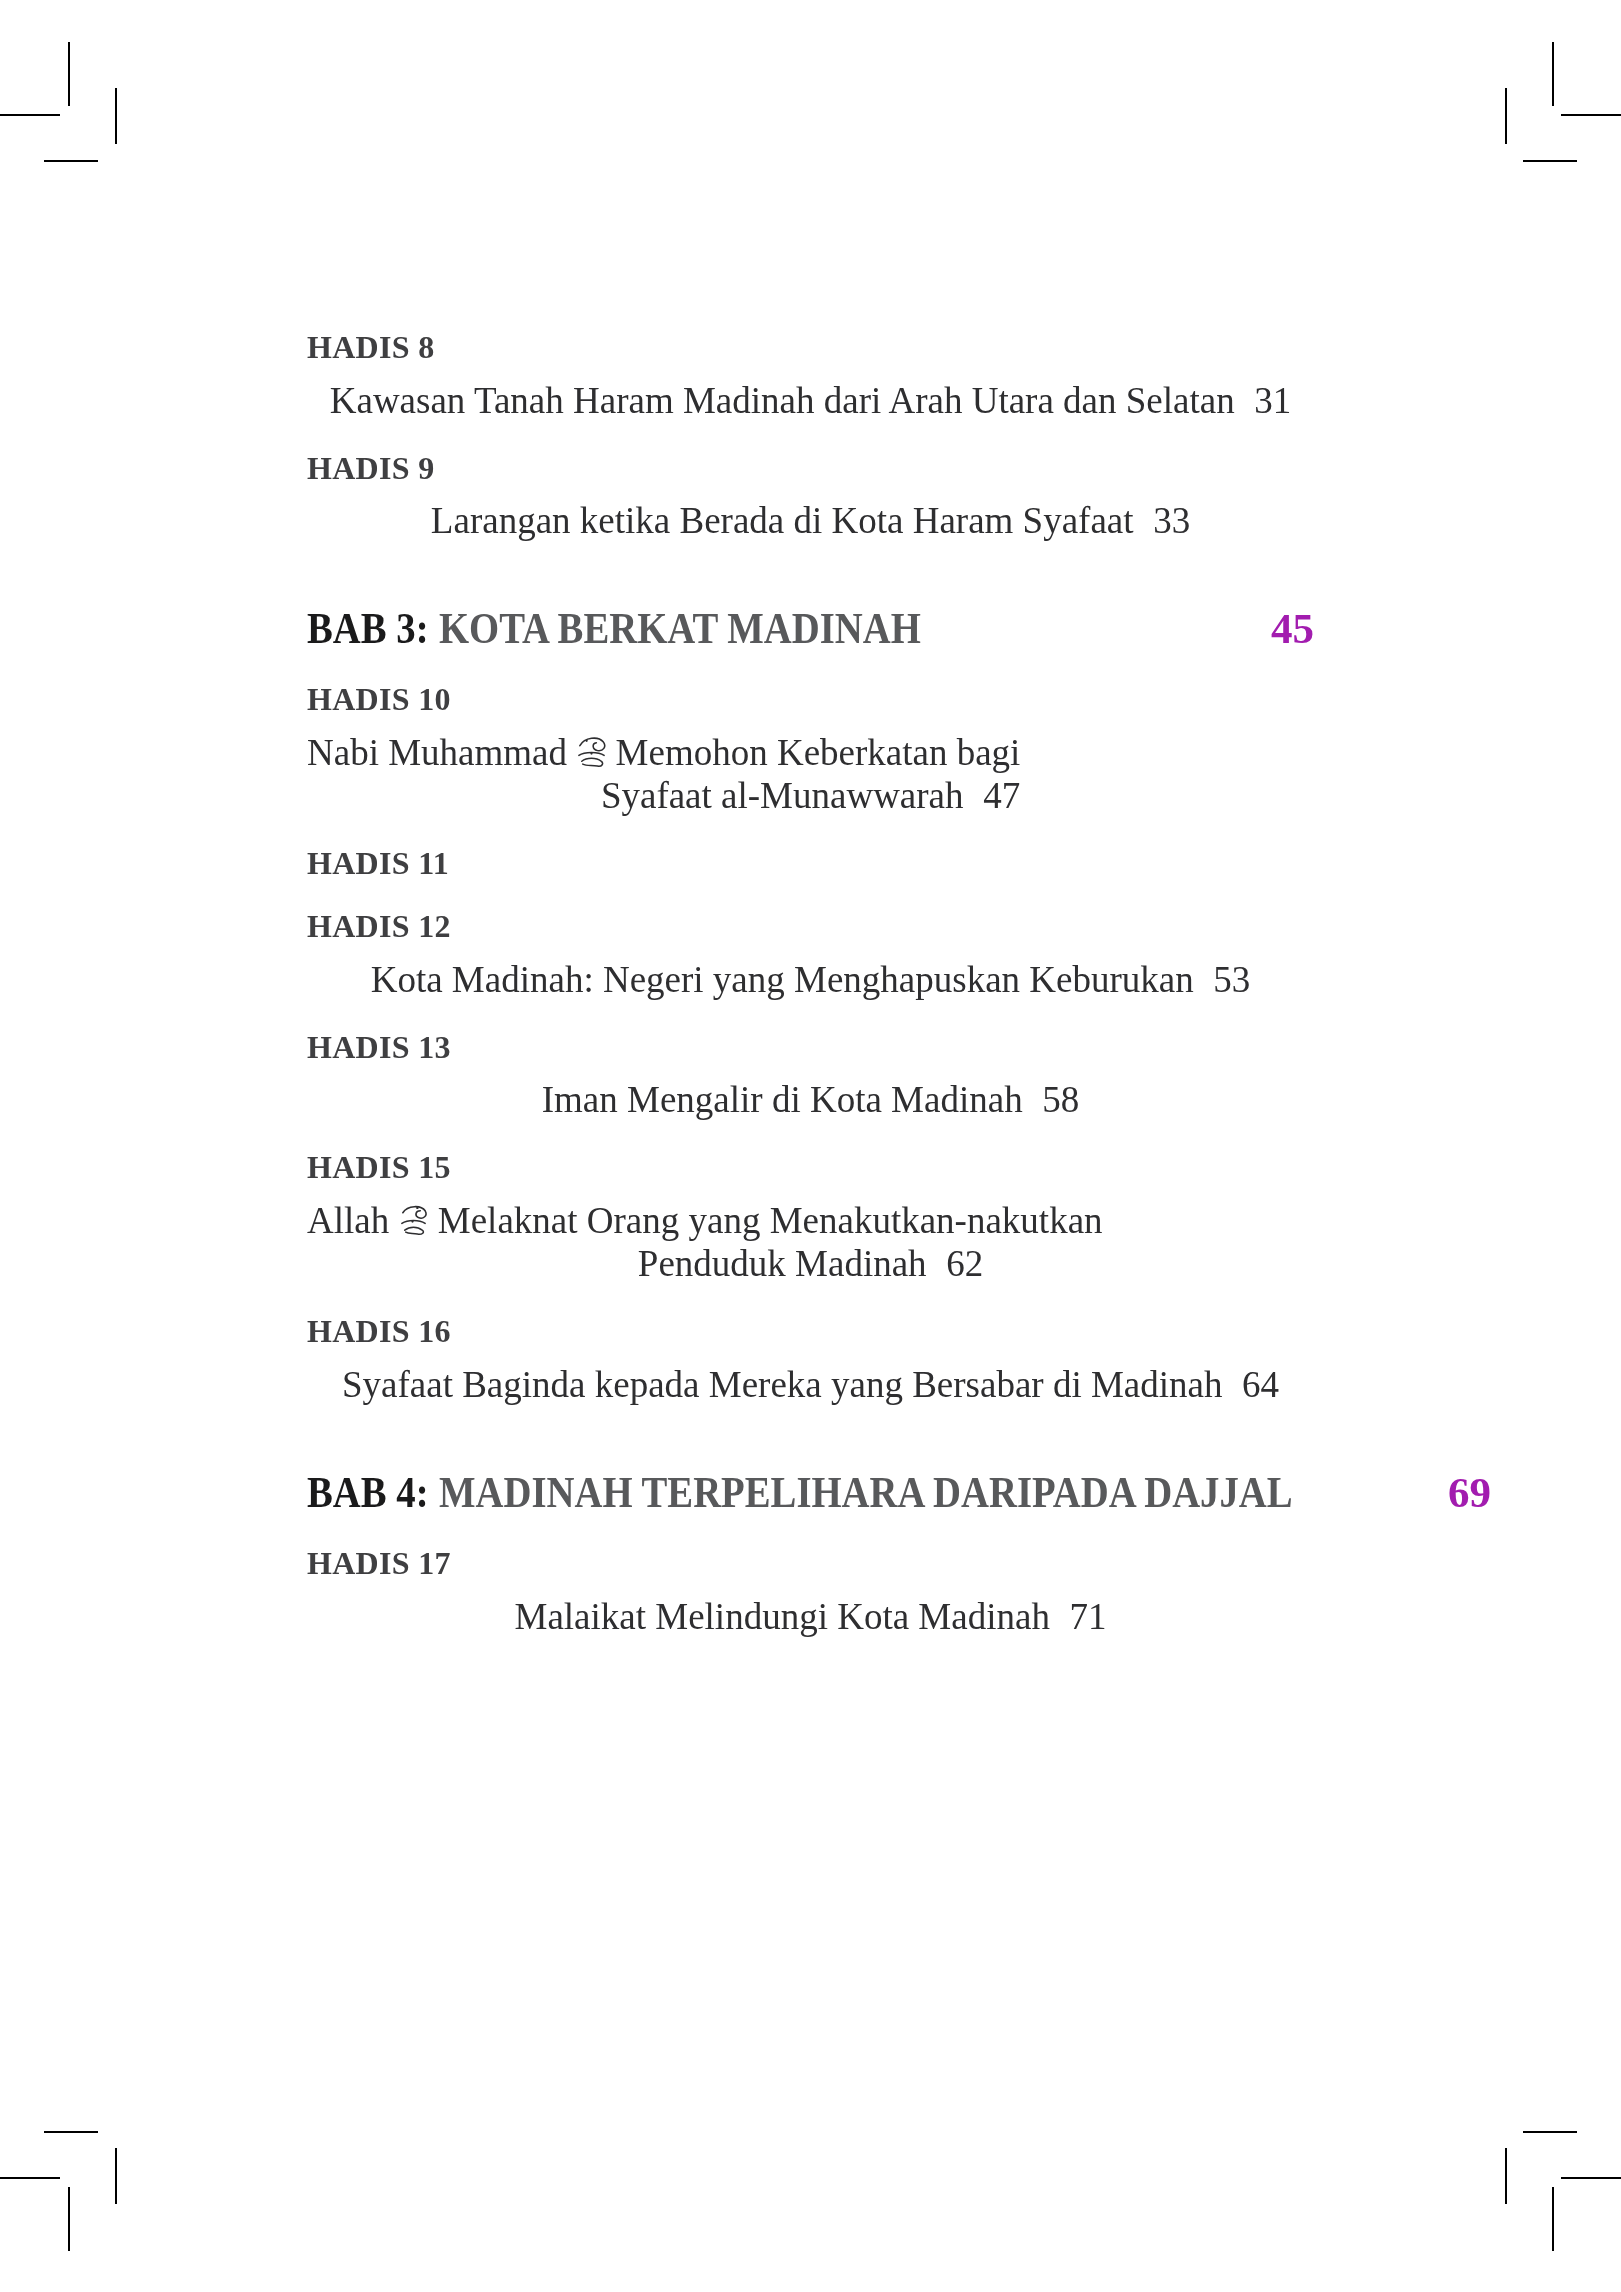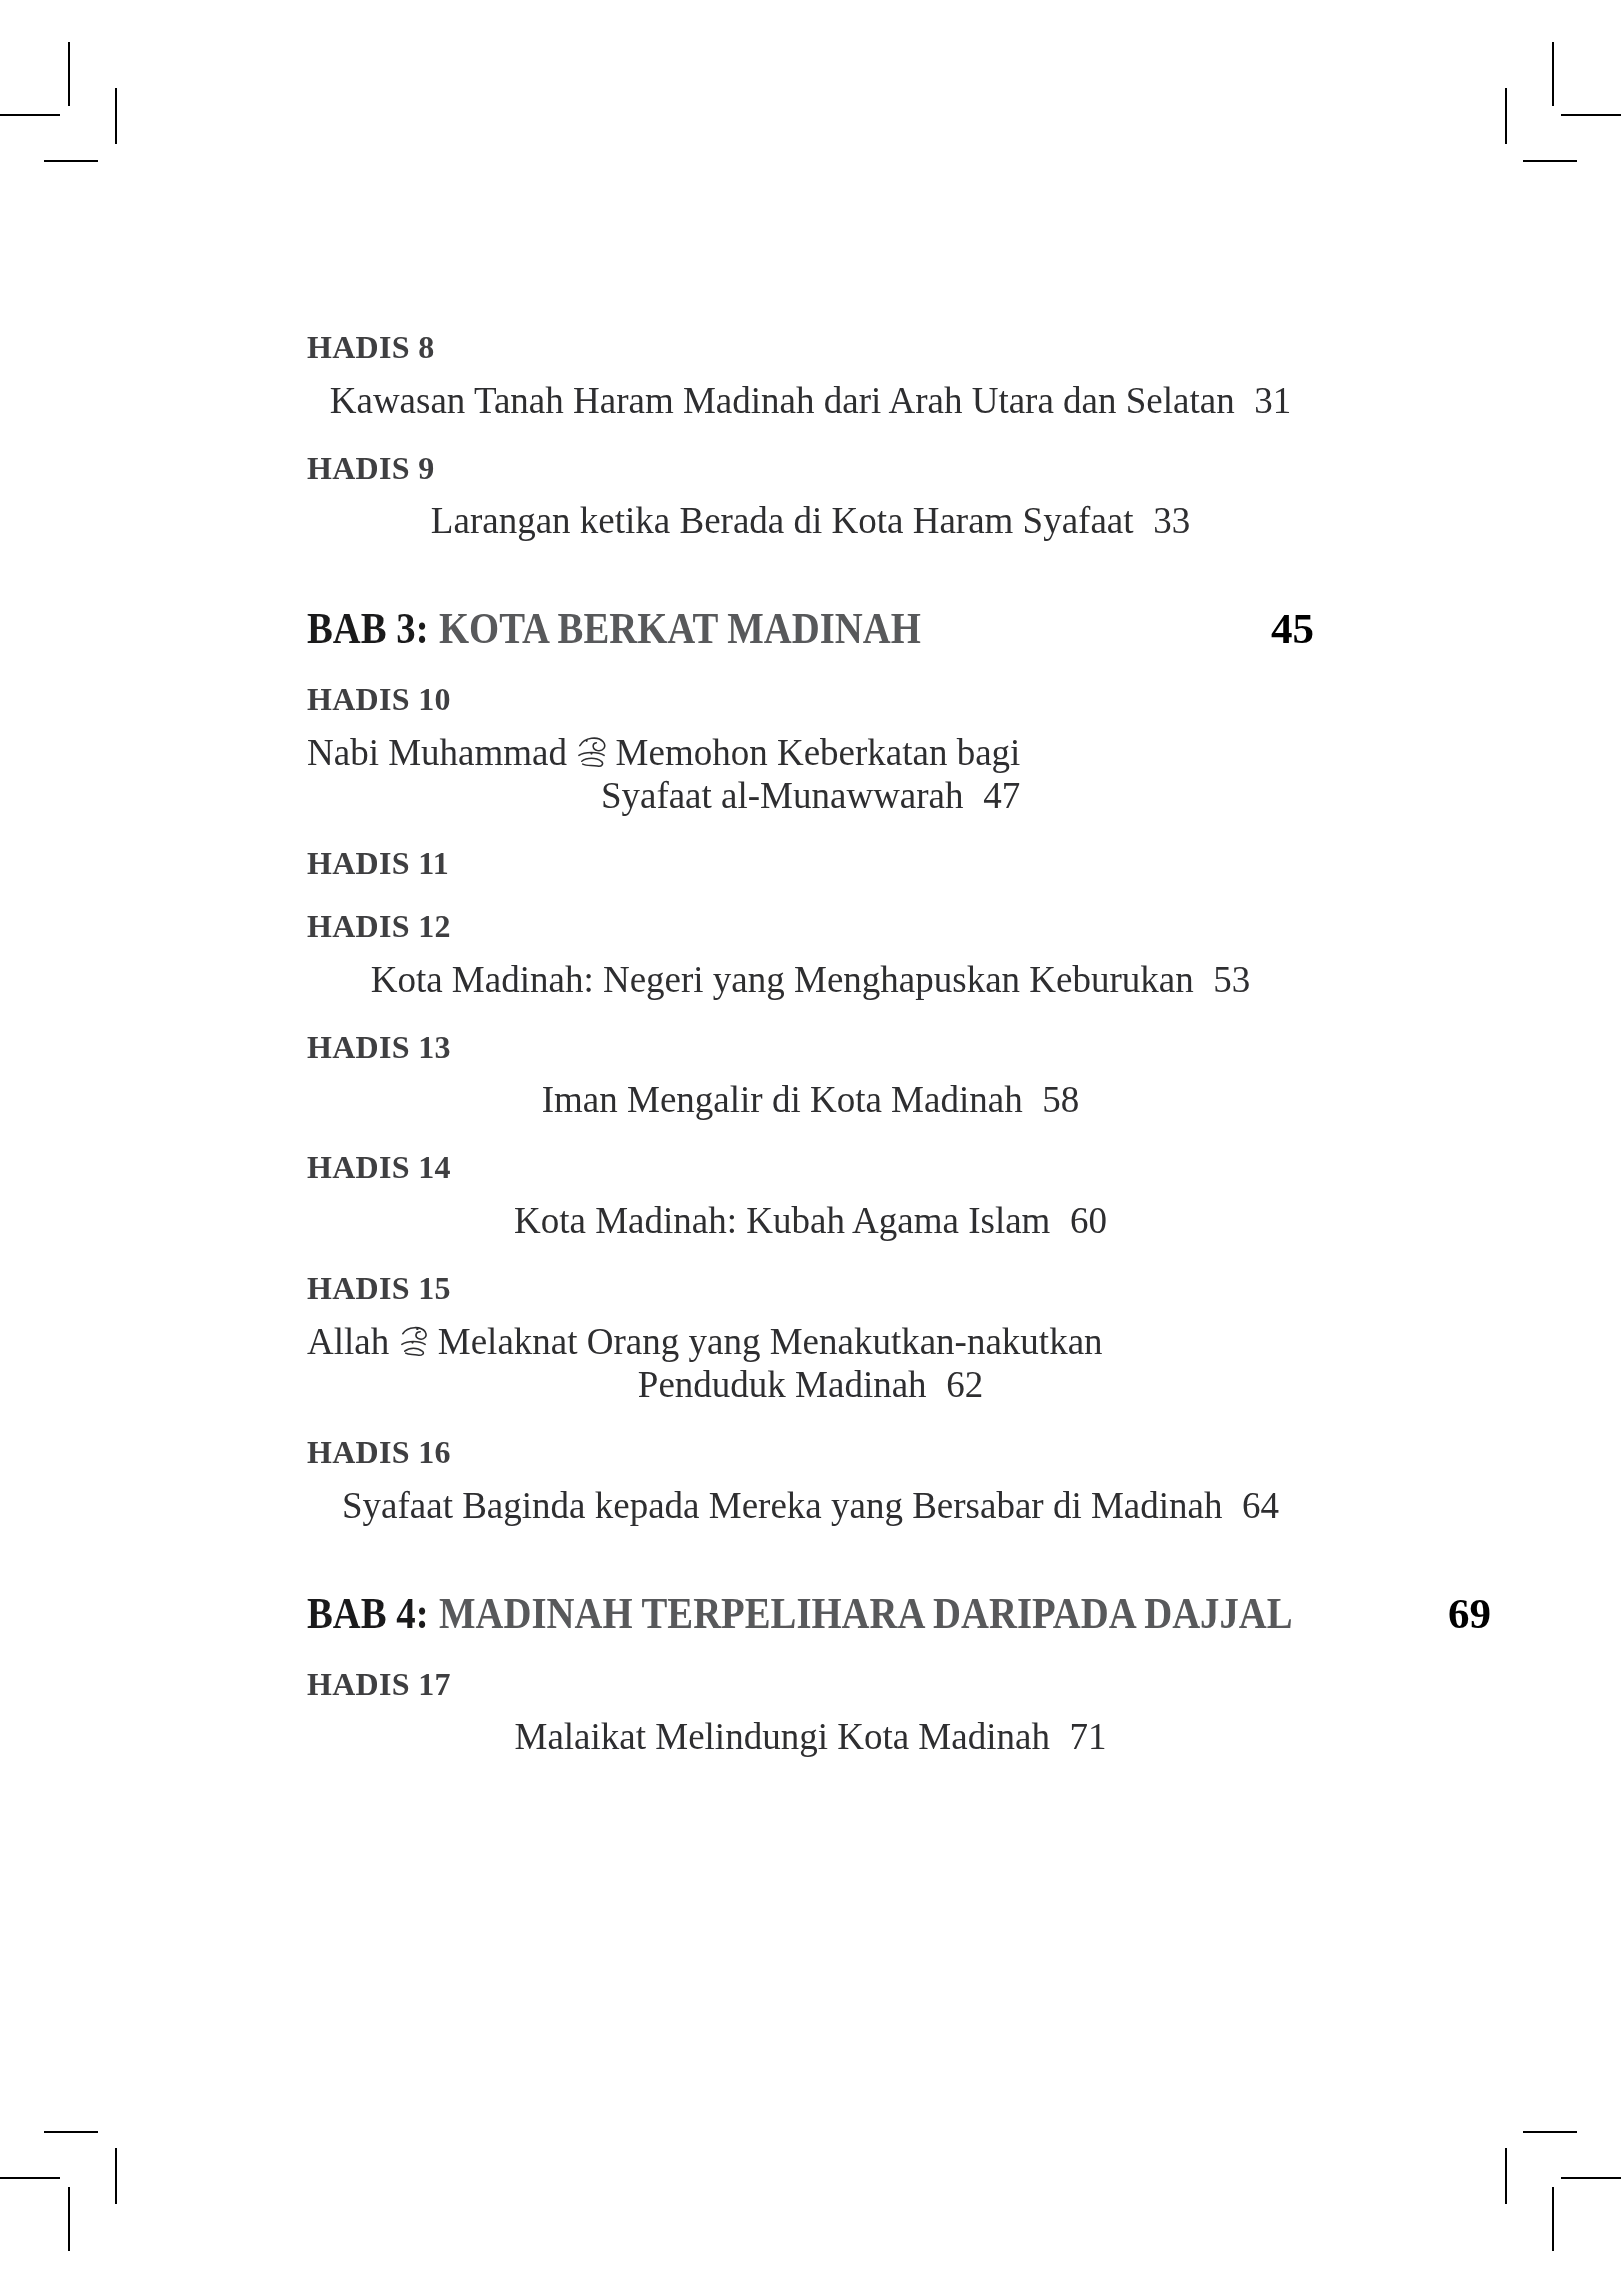--- a/index.html
+++ b/index.html
@@ -87,21 +87,21 @@
     line-height: 47px;
     white-space: nowrap;
     gap: 21px;
   }
   .bab-left {
     transform: scaleX(0.88);
     transform-origin: left center;
   }
   .bab-prefix { color: #1a1a1b; }
   .bab-title  { color: #58595b; margin-left: 11.8px; }
-  .bab-page   { color: #000000; font-weight: 700; font-size: 43px; }
+  .bab-page   { color: #a21caf; font-weight: 700; font-size: 43px; }
 
   
   .honorific {
     display: inline-block;
     width: 33px;
     height: 37px;
     margin: 0 7.8px;
     vertical-align: -5.9px;
   }
   .honorific svg { width: 100%; height: 100%; }
@@ -181,27 +181,20 @@
   </div>
 
   <div class="block">
     <div class="entry-label">HADIS 13</div>
     <div class="line line-row">
       <span>Iman Mengalir di Kota Madinah</span>
       <span class="page-num">58</span>
     </div>
   </div>
 
-  <div class="block">
-    <div class="entry-label">HADIS 14</div>
-    <div class="line line-row">
-      <span>Kota Madinah: Kubah Agama Islam</span>
-      <span class="page-num">60</span>
-    </div>
-  </div>
 
   <div class="block">
     <div class="entry-label">HADIS 15</div>
     <div class="line">
       <span>Allah</span><span class="honorific" aria-label="ﷻ"><svg viewBox="0 0 34 38" fill="none" stroke="#2e2e30" stroke-width="1.6" stroke-linecap="round">
           <path d="M6 11 C11 3, 25 3, 29 9 C32 14, 27 18, 22 16 C18 14, 19 9, 24 9"></path>
           <path d="M5 22 C11 18, 23 18, 29 22"></path>
           <path d="M8 29 C13 25, 21 25, 26 29 C29 31, 26 34, 21 33 C16 32, 12 33, 9 31"></path>
           <circle cx="16" cy="20" r="1.2" fill="#2e2e30" stroke="none"></circle>
           <circle cx="21" cy="6" r="1.2" fill="#2e2e30" stroke="none"></circle>

